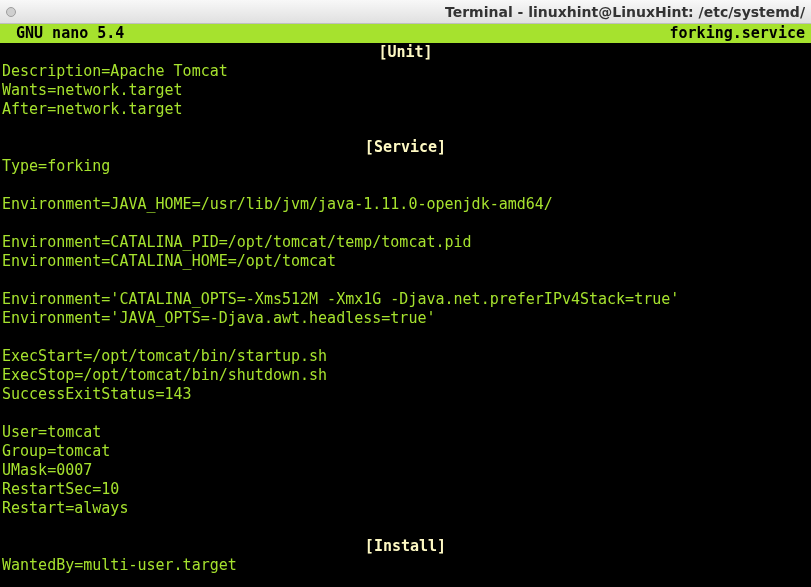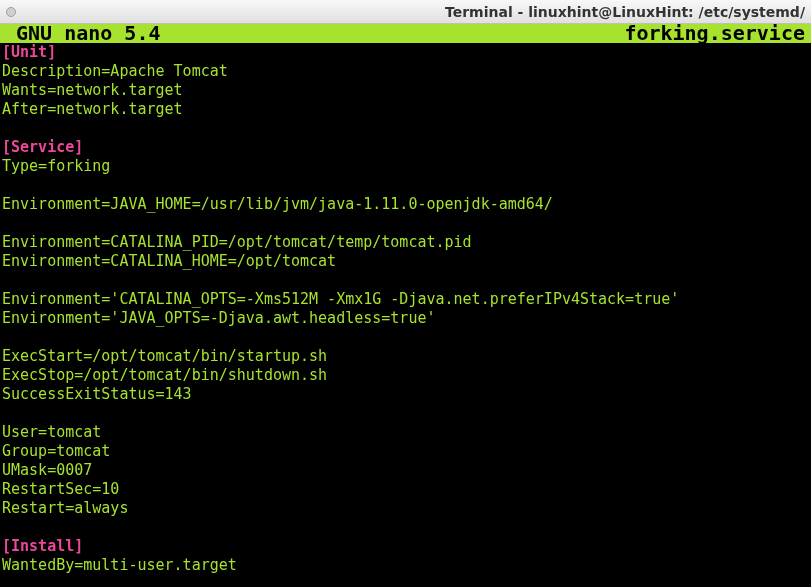--- a/index.html
+++ b/index.html
@@ -26,42 +26,42 @@
   .window-title-text {
     flex: 1;
     text-align: right;
     white-space: nowrap;
     overflow: hidden;
   }
   .nano-header {
     background: #a6e22e;
     color: #000;
     height: 19px;
-    font-size: 20px;
+    font-size: 15px;
     line-height: 19px;
     font-weight: bold;
     display: flex;
     padding: 0 2px;
     font-family: "DejaVu Sans Mono", monospace;
   }
   .nano-header .left { flex: 0 0 auto; padding-left: 14px; }
   .nano-header .spacer { flex: 1; }
   .nano-header .right { flex: 0 0 auto; padding-right: 4px; }
   .editor {
     background: #000;
     color: #a6e22e;
     font-size: 15px;
     line-height: 19px;
     padding: 0 2px;
     height: calc(587px - 24px - 19px);
     white-space: pre;
     font-family: "DejaVu Sans Mono", monospace;
     overflow: hidden;
   }
-  .section { color: #ec4899; font-weight: bold; }
+  .section { color: #fef9c3; font-weight: bold; text-align: center; }
   .line { display: block; }
 </style>
 </head>
 <body>
 
 <div class="window-titlebar">
   <div class="window-dot"></div>
   <div class="window-title-text">Terminal - linuxhint@LinuxHint: /etc/systemd/</div>
 </div>
 

